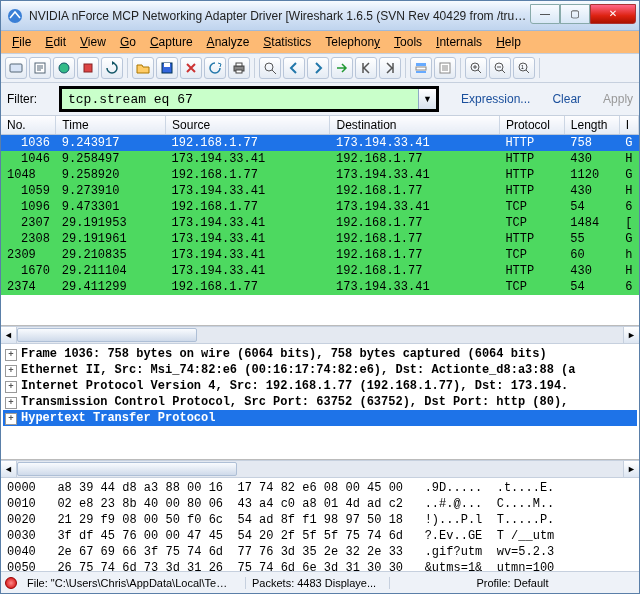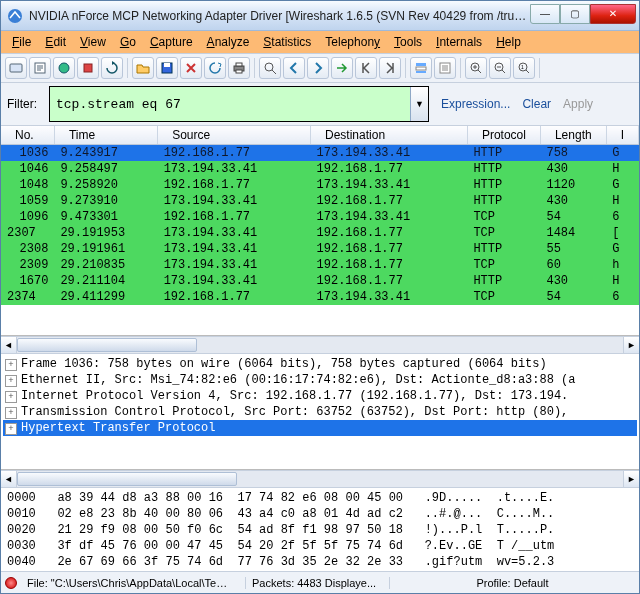--- a/index.html
+++ b/index.html
@@ -50,61 +50,61 @@
     align-items:center;
   }
   .toolbar .tb {
     width:22px; height:22px; border:1px solid #b9c6d9; border-radius:3px;
     background:linear-gradient(#fff,#e4ebf4); display:flex; align-items:center; justify-content:center;
   }
   .toolbar .sep { width:1px; height:20px; background:#c6d0de; margin:0 2px; }
   .toolbar svg { width:14px; height:14px; }
   
   .filterbar {
-    display:flex; align-items:center; gap:12px; padding:3px 6px; background:#eef2f8;
+    display:flex; align-items:center; gap:22px; padding:3px 6px; background:#eef2f8;
     border-bottom:1px solid #c6d0de;
   }
   .filterbar .lbl { font-size:12px; }
   .filterbar .box {
-    flex:0 0 380px; height:36px; display:flex; border:1px solid #000000;
+    flex:0 0 380px; height:26px; display:flex; border:3px solid #000000;
   }
   .filterbar .box input {
     flex:1; border:none; padding:2px 6px; font-family:Consolas,"Courier New",monospace; font-size:13px;
     background:#c9ffca; outline:none;
   }
   .filterbar .box .dd {
     width:18px; background:linear-gradient(#fff,#d8e2ee); border-left:1px solid #8ea8c6;
     display:flex; align-items:center; justify-content:center; font-size:9px;
   }
   .filterbar .link { color:#1a4f9c; cursor:default; }
   .filterbar .link.grey { color:#999; }
   
   .packetlist { background:#fff; border-bottom:1px solid #bbb; height:210px; overflow:hidden; }
   .packetlist table { width:100%; border-collapse:collapse; font-family:Consolas,"Courier New",monospace; font-size:12px; }
   .packetlist th {
     text-align:left; font-weight:normal; background:linear-gradient(#fdfdff,#e6ecf5);
     border-right:1px solid #ccd6e4; border-bottom:1px solid #bcc8d8;
-    padding:2px 14px; font-family:"Segoe UI",Tahoma,sans-serif; font-size:12px;
+    padding:2px 6px; font-family:"Segoe UI",Tahoma,sans-serif; font-size:12px;
   }
   .packetlist td { padding:1px 6px; white-space:nowrap; }
-  tr.sel td { background:#1e73e8 !important; color:#0f172a; }
+  tr.sel td { background:#1e73e8 !important; color:#ffffff; }
   tr.grn td { background:#4dd960; }
   
   .hscroll { height:18px; background:#ecf0f6; border-top:1px solid #c6d0de; border-bottom:1px solid #c6d0de;
     display:flex; }
   .hscroll .btn { width:16px; background:linear-gradient(#fff,#dde6f2); border-right:1px solid #c6d0de; font-size:9px; display:flex;align-items:center;justify-content:center;}
   .hscroll .btn.r { border-right:none; border-left:1px solid #c6d0de;}
   .hscroll .track { flex:1; background:#e4e9f1; position:relative; }
   .hscroll .thumb { position:absolute; left:0; top:1px; bottom:1px; width:180px; background:linear-gradient(#f9fbfe,#cfdaea); border:1px solid #aebfd6; border-radius:2px;}
   
   .details {
     font-family:Consolas,"Courier New",monospace; font-size:12px; background:#fff; padding:2px 2px;
     height:116px; overflow:hidden; border-bottom:1px solid #bbb;
   }
-  .details .row { padding:1px 2px; white-space:nowrap; }
+  .details .row { padding:1px 2px; white-space:nowrap;font-weight:bold; }
   .details .row .pm { display:inline-block; width:12px; text-align:center; color:#555; border:1px solid #999; font-size:9px; line-height:10px; margin-right:4px; background:#fff;}
   .details .row.sel { background:#1e73e8; color:#fff; }
   
   .hexpane {
     font-family:Consolas,"Courier New",monospace; font-size:12px; background:#fff; padding:2px 6px;
     flex:1; white-space:pre; line-height:16px; overflow:hidden;
   }
   
   .statusbar {
     display:flex; align-items:center; height:22px; border-top:1px solid #c6d0de;
@@ -319,21 +319,21 @@
         <tr class="grn">
           <td style="text-align: right;">1046</td>
           <td>9.258497</td>
           <td>173.194.33.41</td>
           <td>192.168.1.77</td>
           <td>HTTP</td>
           <td>430</td>
           <td>H</td>
         </tr>
         <tr class="grn">
-          <td style="text-align: right;">1048</td>
+          <td style="">1048</td>
           <td>9.258920</td>
           <td>192.168.1.77</td>
           <td>173.194.33.41</td>
           <td>HTTP</td>
           <td>1120</td>
           <td>G</td>
         </tr>
         <tr class="grn">
           <td style="text-align: right;">1059</td>
           <td>9.273910</td>
@@ -346,39 +346,39 @@
         <tr class="grn">
           <td style="text-align: right;">1096</td>
           <td>9.473301</td>
           <td>192.168.1.77</td>
           <td>173.194.33.41</td>
           <td>TCP</td>
           <td>54</td>
           <td>6</td>
         </tr>
         <tr class="grn">
-          <td style="">2307</td>
+          <td style="text-align: right;">2307</td>
           <td>29.191953</td>
           <td>173.194.33.41</td>
           <td>192.168.1.77</td>
           <td>TCP</td>
           <td>1484</td>
           <td>[</td>
         </tr>
         <tr class="grn">
           <td style="text-align: right;">2308</td>
           <td>29.191961</td>
           <td>173.194.33.41</td>
           <td>192.168.1.77</td>
           <td>HTTP</td>
           <td>55</td>
           <td>G</td>
         </tr>
         <tr class="grn">
-          <td style="text-align: right; margin-top: 24px;">2309</td>
+          <td style=" margin-top: 24px;">2309</td>
           <td>29.210835</td>
           <td>173.194.33.41</td>
           <td>192.168.1.77</td>
           <td>TCP</td>
           <td>60</td>
           <td>h</td>
         </tr>
         <tr class="grn">
           <td style="text-align: right;">1670</td>
           <td>29.211104</td>

